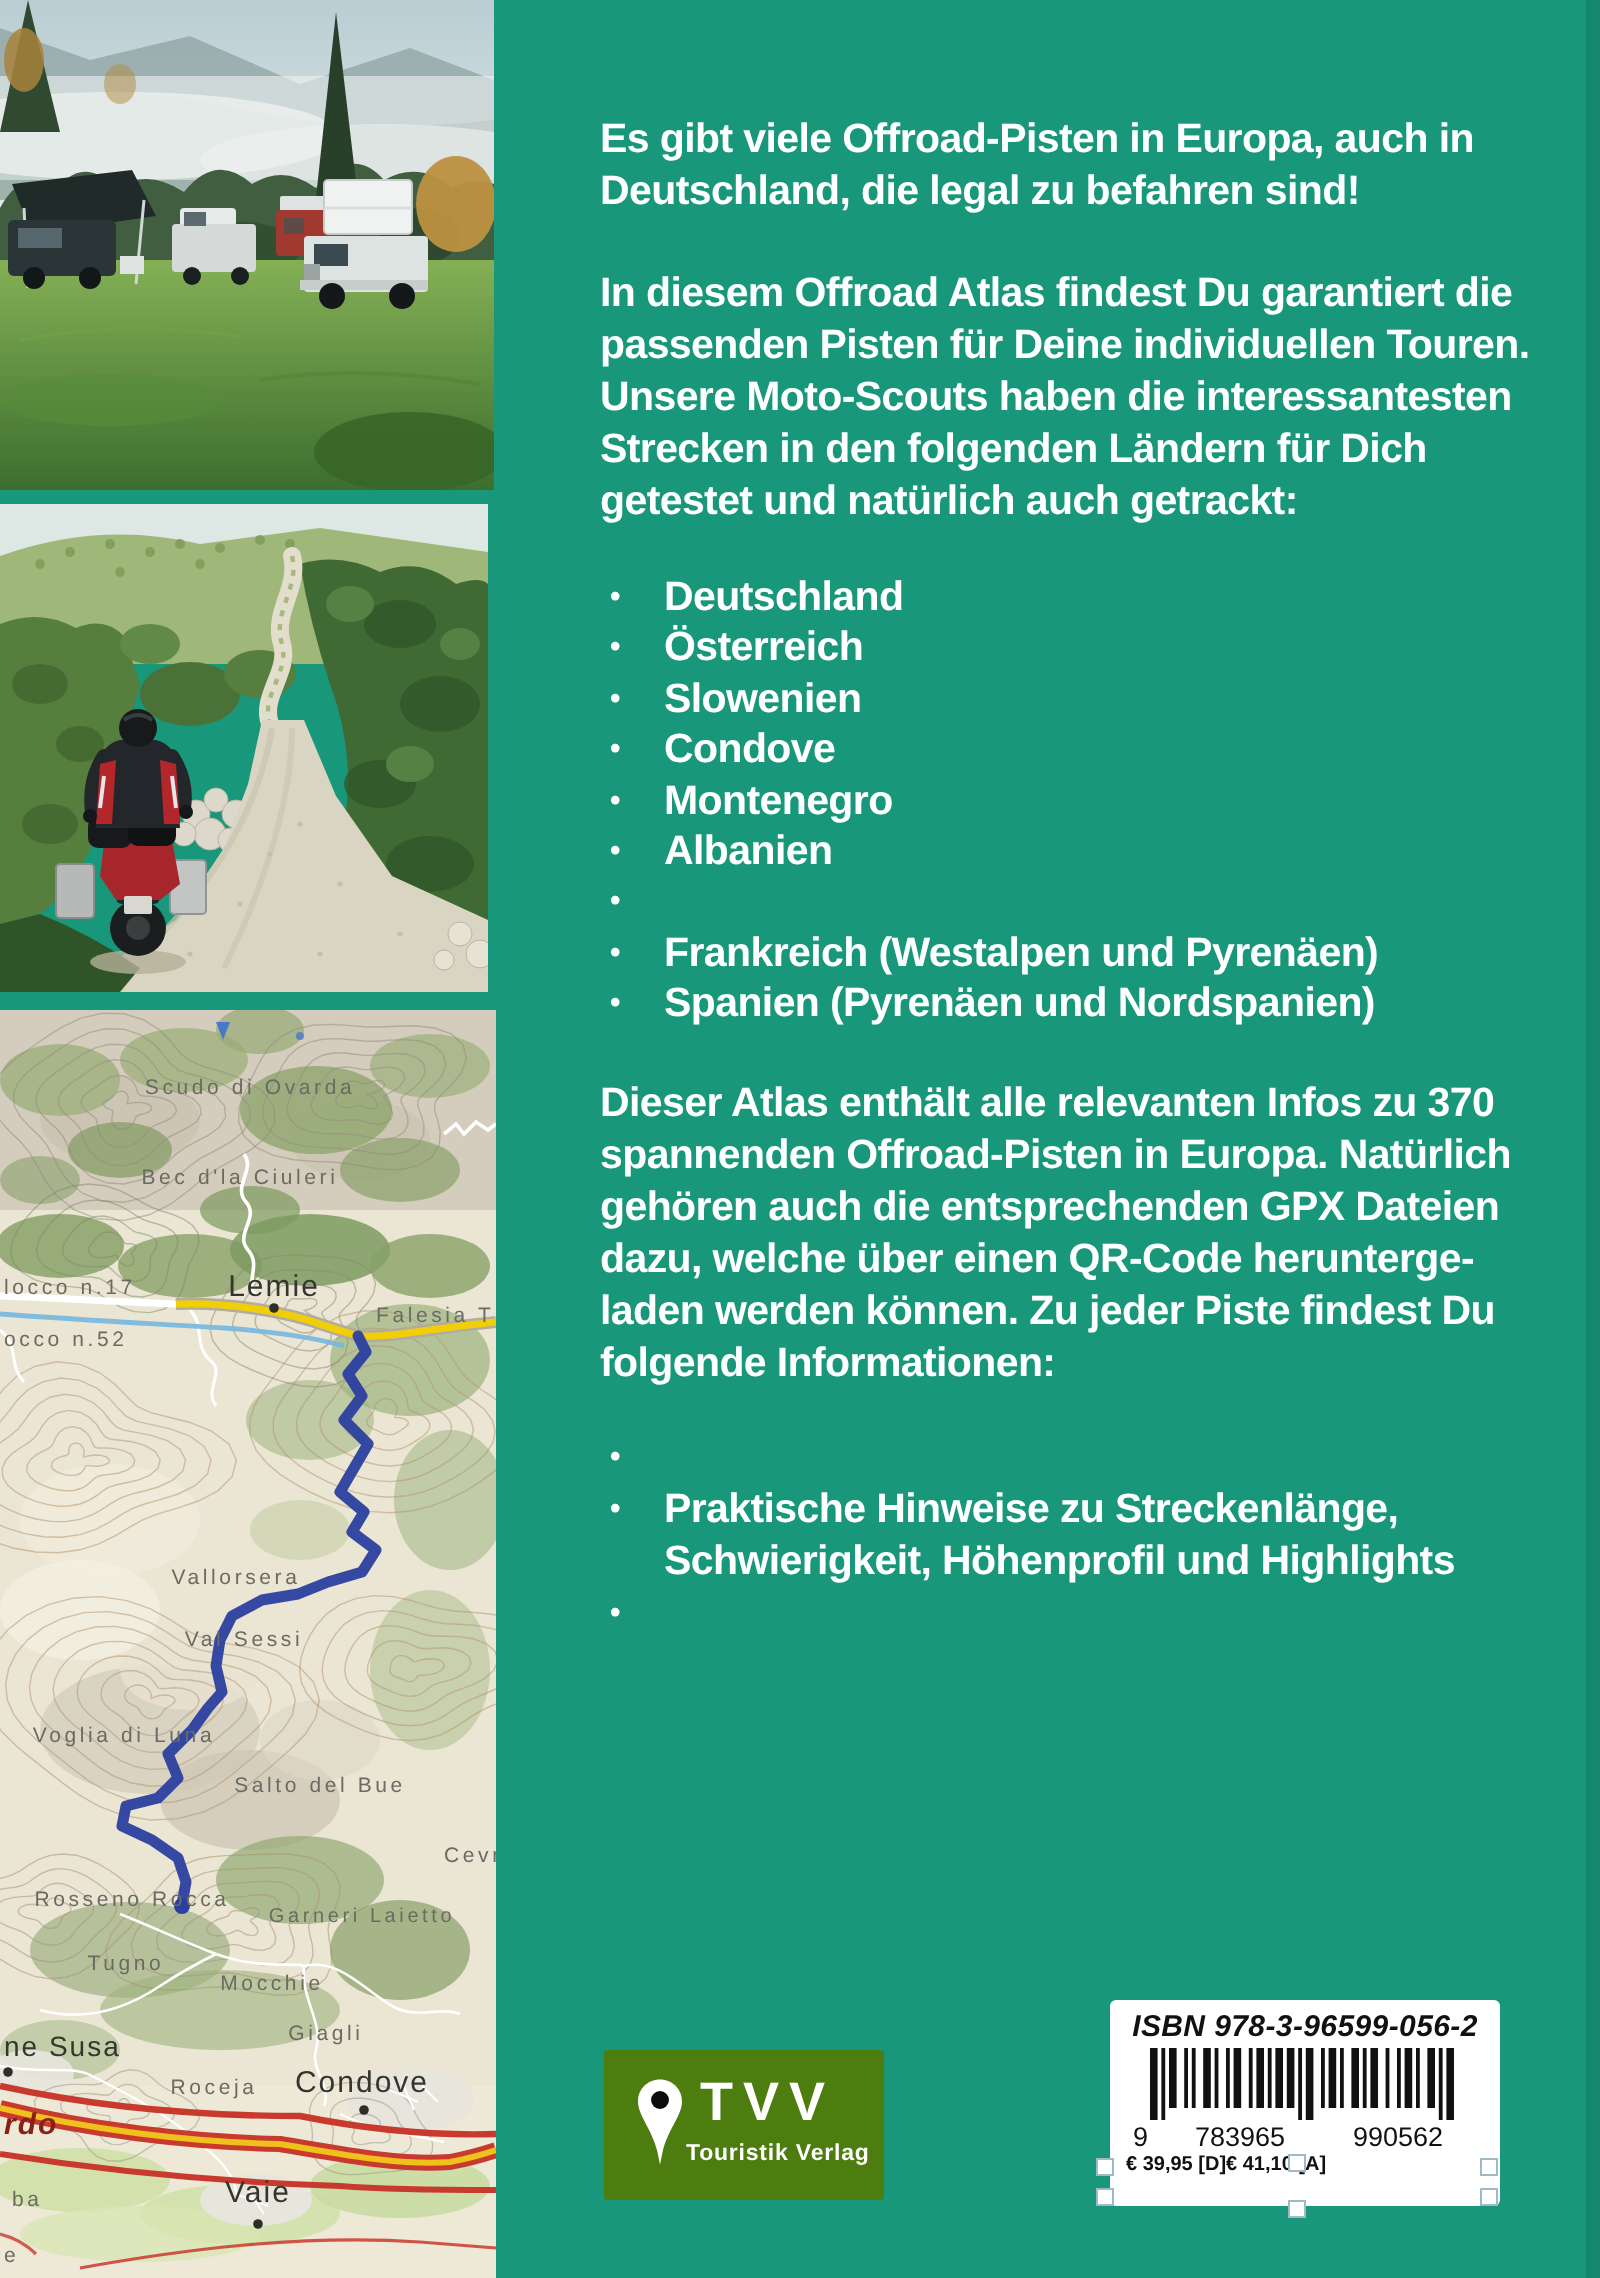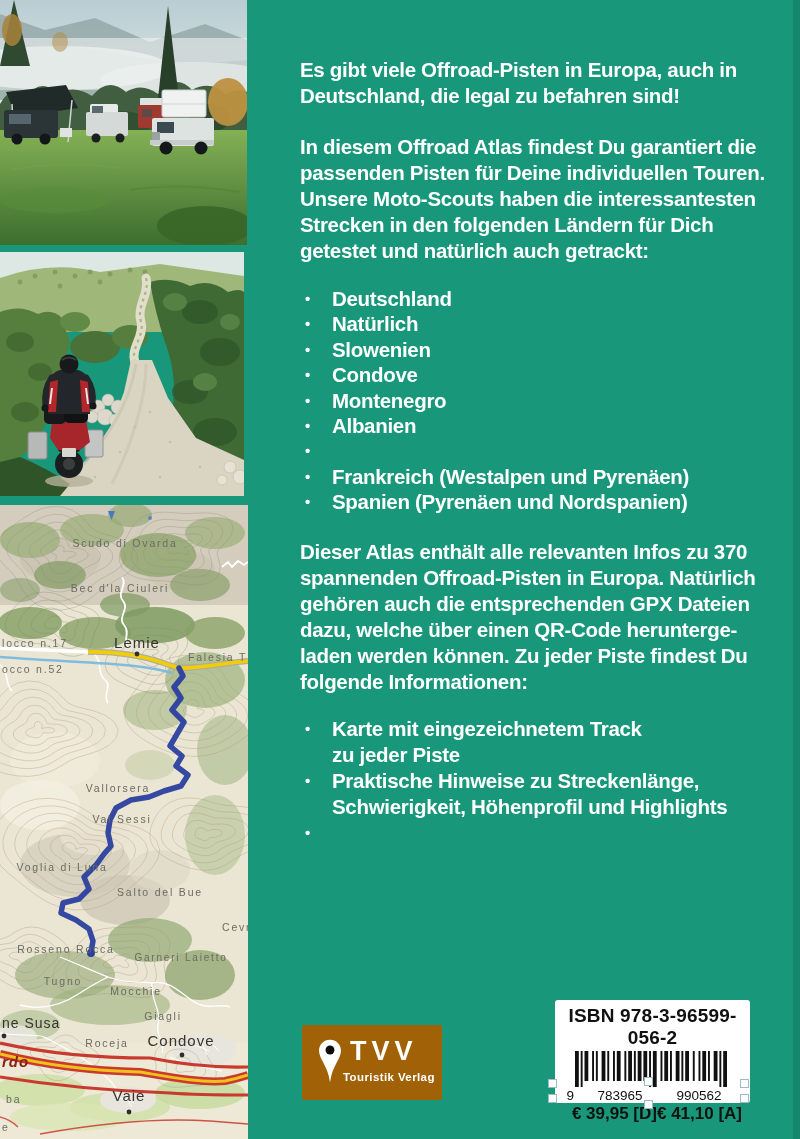--- a/index.html
+++ b/index.html
@@ -21,35 +21,35 @@
   #p3{top:539px;}
   ul.blist{list-style:none;margin:0;padding:0;position:absolute;left:300px;color:#fff;
       font-weight:700;letter-spacing:-0.3px;}
   ul.blist li{display:flex;align-items:flex-start;}
   #countries{top:286px;font-size:20.5px;line-height:25.4px;}
   #features{top:716px;font-size:20.5px;line-height:26px;}
   .bu{width:27px;padding-left:5px;font-size:15px;line-height:inherit;flex:0 0 auto;}
   .it{white-space:pre-line;}
 
   
-  .tvv{position:absolute;left:302px;top:1025px;width:140px;height:75px;background:#a16207;
+  .tvv{position:absolute;left:302px;top:1025px;width:140px;height:75px;background:#4d7c0f;
        border-radius:2px;color:#fff;}
   .tvv .pin{position:absolute;left:17px;top:14px;}
   .tvv .nm{position:absolute;left:48px;top:11px;font-size:27px;font-weight:700;letter-spacing:5px;}
   .tvv .sub{position:absolute;left:41px;top:46px;font-size:11.5px;font-weight:700;letter-spacing:0.4px;}
 
   
   .isbnbox{position:absolute;left:555px;top:1000px;width:195px;height:103px;background:#fff;
        border-radius:3px;color:#111;text-align:center;box-sizing:border-box;padding-top:5px;}
-  .isbnlabel{font-size:19px;font-weight:700;letter-spacing:0.2px;}
+  .isbnlabel{font-size:15px;font-weight:700;letter-spacing:0.2px;font-style:italic;}
   #barcode{display:block;margin:2px auto 0 auto;}
   .digits{display:flex;width:172px;margin:-1px auto 0 auto;font-size:13.5px;}
   .digits span:nth-child(1){flex:0 0 14px;text-align:left;}
   .digits span:nth-child(2),.digits span:nth-child(3){flex:1;text-align:center;}
-  .prices{display:flex;justify-content:flex-end;padding:1px 8px 0 8px;font-size:17px;font-weight:700;}
+  .prices{display:flex;justify-content:flex-start;padding:1px 8px 0 8px;font-size:10px;font-weight:700;}
 
   .hd{position:absolute;width:9px;height:9px;background:#fff;border:1px solid #9fb9c6;box-sizing:border-box;z-index:5;}
   .edge{position:absolute;left:793px;top:0;width:7px;height:1139px;background:rgba(0,55,42,0.16);}
 </style>
 </head>
 <body>
 
 <div class="cover">
 
   <svg id="photo1" class="photo" width="247" height="245" viewBox="0 0 247 245">
@@ -385,21 +385,21 @@
   <div id="p1" class="tx para">Es gibt viele Offroad-Pisten in Europa, auch in
 Deutschland, die legal zu befahren sind!</div>
 
   <ul id="countries" class="blist">
     <li>
         <span class="bu">•</span>
         <span class="it">Deutschland</span>
       </li>
     <li>
         <span class="bu">•</span>
-        <span class="it">Natürlich</span>
+        <span class="it">Österreich</span>
       </li>
     <li>
         <span class="bu">•</span>
         <span class="it">Slowenien</span>
       </li>
     <li>
         <span class="bu">•</span>
         <span class="it">Condove</span>
       </li>
     <li>
@@ -426,22 +426,20 @@
   <div id="p3" class="tx para">Dieser Atlas enthält alle relevanten Infos zu 370
 spannenden Offroad-Pisten in Europa. Natürlich
 gehören auch die entsprechenden GPX Dateien
 dazu, welche über einen QR-Code herunterge-
 laden werden können. Zu jeder Piste findest Du
 folgende Informationen:</div>
 
   <ul id="features" class="blist">
     <li>
         <span class="bu">•</span>
-        <div class="it">Karte mit eingezeichnetem Track
-zu jeder Piste</div>
       </li>
     <li>
         <span class="bu">•</span>
         <div class="it">Praktische Hinweise zu Streckenlänge,
 Schwierigkeit, Höhenprofil und Highlights</div>
       </li>
     <li>
         <span class="bu">•</span>
       </li>
   </ul>

